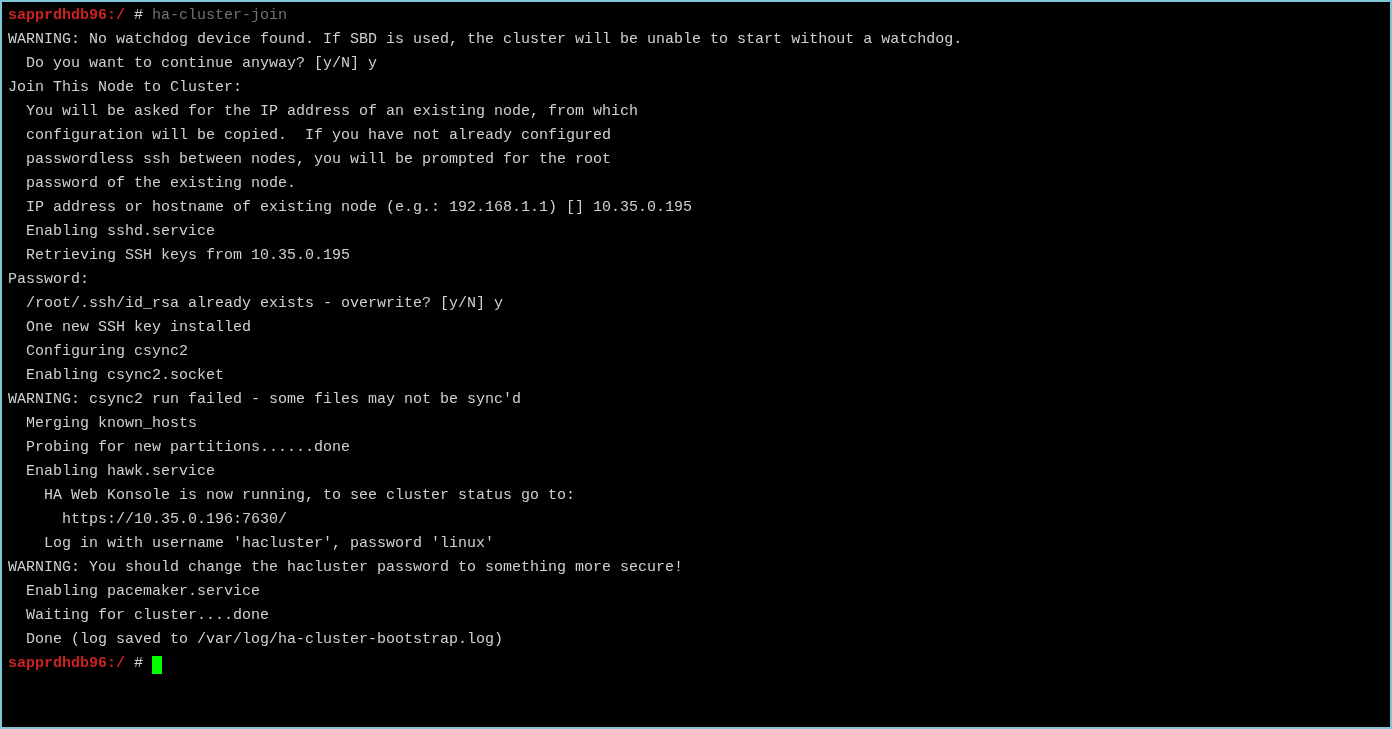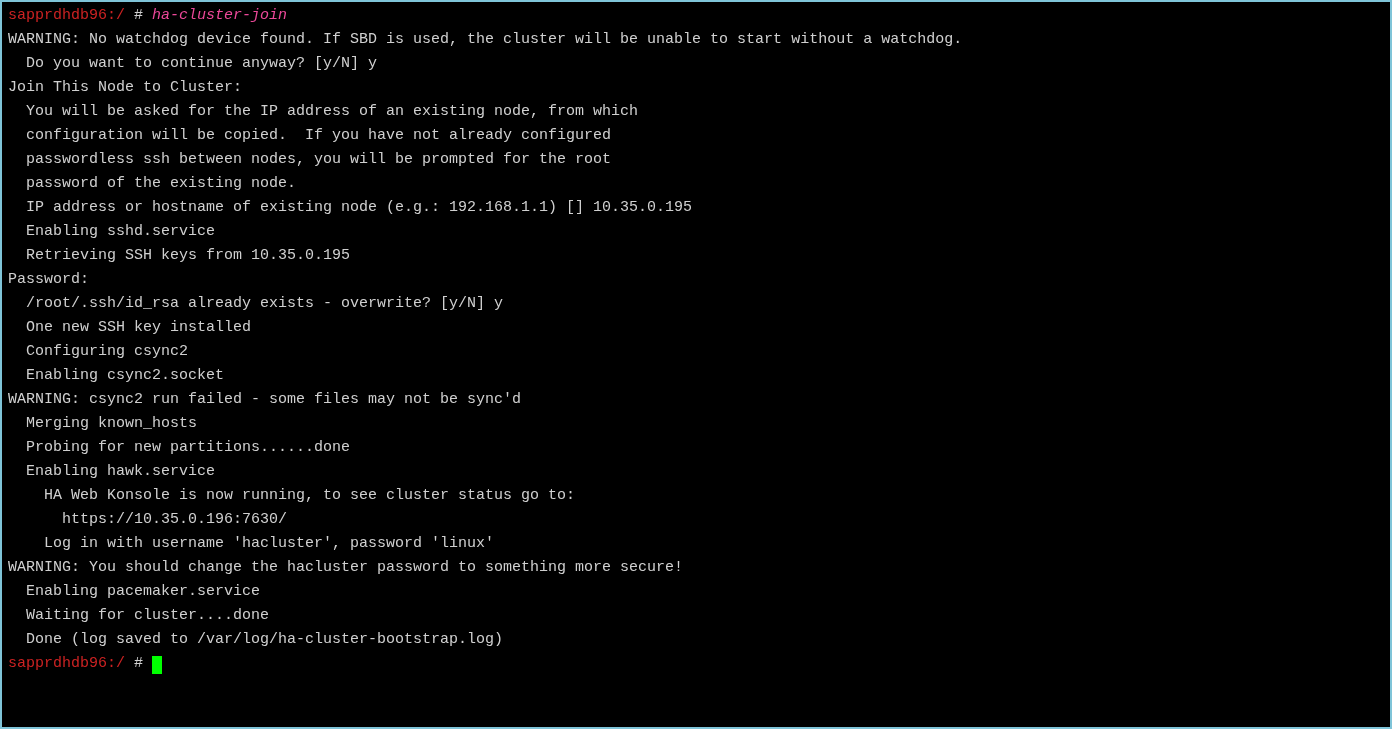--- a/index.html
+++ b/index.html
@@ -15,23 +15,23 @@
     }
     .terminal {
       background: #000;
       width: 100%;
       height: 100%;
       padding: 2px 6px;
       color: #d0d0d0;
       white-space: pre;
       position: relative;
     }
-    .prompt { color: #cc2222; font-weight: normal; }
+    .prompt { color: #cc2222; font-weight: bold; }
     .hash { color: #d0d0d0; }
-    .cmd { color: #ec4899; font-style: italic; }
+    .cmd { color: #737373; }
     .cursor {
       display: inline-block;
       width: 10px;
       height: 18px;
       background: #00ff00;
       vertical-align: text-bottom;
       margin-bottom: -2px;
     }
     .line { display: block; }
   </style>

